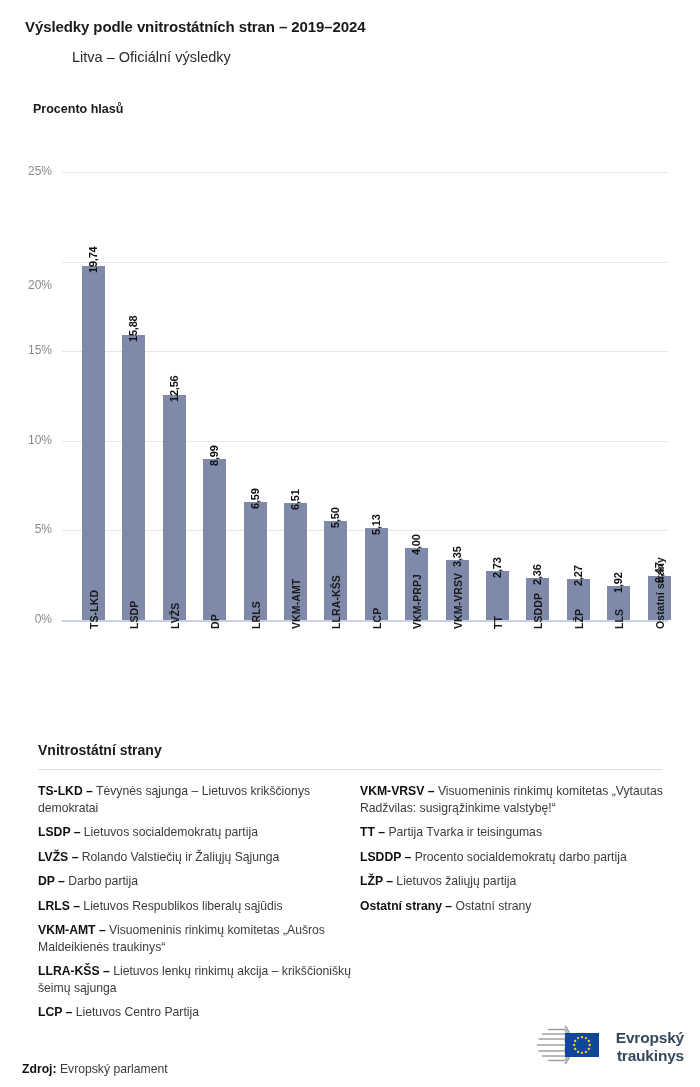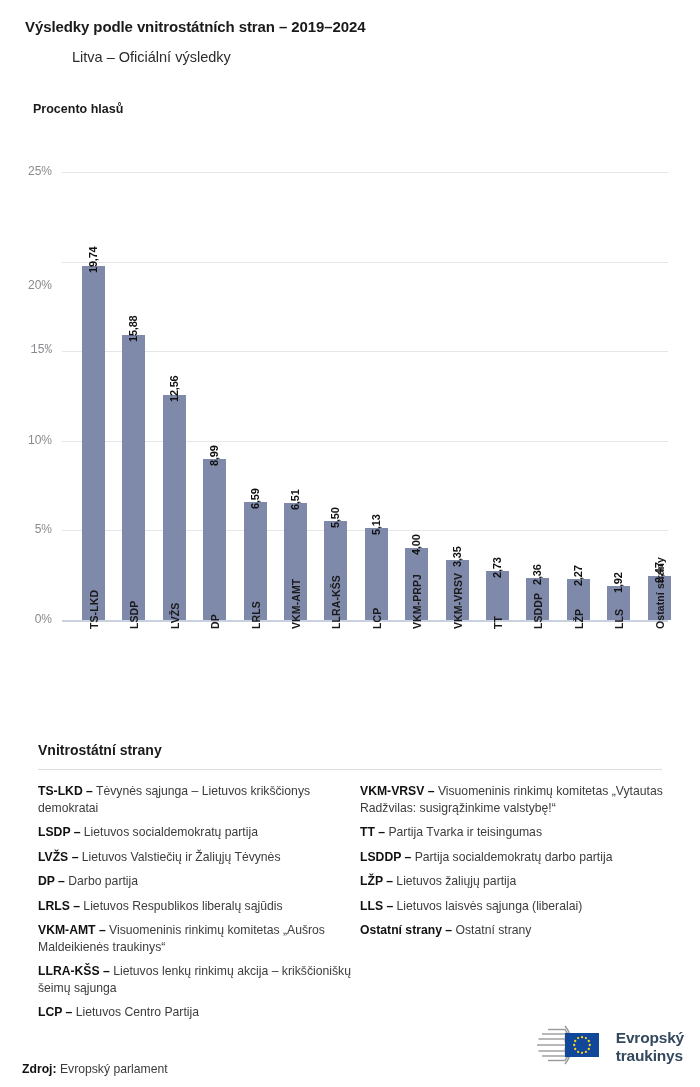--- a/index.html
+++ b/index.html
@@ -96,21 +96,21 @@
 
   
   #footer { position: absolute; left: 0; top: 1010px; width: 700px; height: 77px; }
   #source-line {
     position: absolute; left: 22px; top: 52px;
     font-size: 12.2px; color: #3c3c3c;
   }
   #source-label { font-weight: bold; color: #111111; }
   #ep-logo {
     position: absolute; right: 16px; top: 14px;
-    height: 46px; display: flex; align-items: center;
+    height: 46px; display: flex; align-items: center; text-align: right;
   }
   #ep-logo-text {
     margin-left: 9px;
     font-size: 15.5px; font-weight: bold; line-height: 18px;
     color: #34495e; letter-spacing: -0.2px;
   }
 </style>
 </head>
 <body>
 
@@ -126,21 +126,21 @@
       <div class="gridline" style="top: 530.4px;"></div>
       <div class="gridline" style="top: 440.8px;"></div>
       <div class="gridline" style="top: 351.2px;"></div>
       <div class="gridline" style="top: 261.6px;"></div>
       <div class="gridline" style="top: 172px;"></div>
     </div>
   <div id="yticks">
       <div class="ytick" style="top: 612px;">0%</div>
       <div class="ytick" style="top: 522.4px;">5%</div>
       <div class="ytick" style="top: 432.8px;">10%</div>
-      <div class="ytick" style="top: 343.2px; font-family: Liberation Mono, monospace;">15%</div>
+      <div class="ytick" style="top: 343.2px;">15%</div>
       <div class="ytick" style="top: 253.6px; margin-top: 24px;">20%</div>
       <div class="ytick" style="top: 164px;">25%</div>
     </div>
   <div id="bars">
       <div class="bar" title="TS-LKD 19,74" style="left: 82px; top: 266.259px; height: 353.741px; background: rgb(127, 138, 171);"></div>
       <div class="bar-value" style="left: 99px; top: 261.259px;">19,74</div>
       <div class="bar-cat" style="left: 88px; top: 629px;">TS-LKD</div>
       <div class="bar" title="LSDP 15,88" style="left: 122.4px; top: 335.43px; height: 284.57px; background: rgb(127, 138, 171);"></div>
       <div class="bar-value" style="left: 139.4px; top: 330.43px;">15,88</div>
       <div class="bar-cat" style="left: 128.4px; top: 629px;">LSDP</div>
@@ -185,33 +185,32 @@
       <div class="bar-cat" style="left: 653.6px; top: 629px;">Ostatní strany</div>
     </div>
 </div>
 
 <div id="legend">
   <div id="legend-heading">Vnitrostátní strany</div>
   <div id="legend-divider"></div>
   <div class="legend-col" id="legend-col-left">
       <div class="legend-entry"><span class="legend-abbr">TS-LKD –</span><span> Tėvynės sąjunga – Lietuvos krikščionys demokratai</span></div>
       <div class="legend-entry"><span class="legend-abbr">LSDP –</span><span> Lietuvos socialdemokratų partija</span></div>
-      <div class="legend-entry"><span class="legend-abbr">LVŽS –</span><span> Lietuvos Valstiečių ir Žaliųjų Tėvynės</span></div>
+      <div class="legend-entry"><span class="legend-abbr">LVŽS –</span><span> Rolando Valstiečių ir Žaliųjų Sąjunga</span></div>
       <div class="legend-entry"><span class="legend-abbr">DP –</span><span> Darbo partija</span></div>
       <div class="legend-entry"><span class="legend-abbr">LRLS –</span><span> Lietuvos Respublikos liberalų sąjūdis</span></div>
       <div class="legend-entry"><span class="legend-abbr">VKM-AMT –</span><span> Visuomeninis rinkimų komitetas „Aušros Maldeikienės traukinys“</span></div>
       <div class="legend-entry"><span class="legend-abbr">LLRA-KŠS –</span><span> Lietuvos lenkų rinkimų akcija – krikščioniškų šeimų sąjunga</span></div>
       <div class="legend-entry"><span class="legend-abbr">LCP –</span><span> Lietuvos Centro Partija</span></div>
     </div>
   <div class="legend-col" id="legend-col-right">
       <div class="legend-entry"><span class="legend-abbr">VKM-VRSV –</span><span> Visuomeninis rinkimų komitetas „Vytautas Radžvilas: susigrąžinkime valstybę!“</span></div>
       <div class="legend-entry"><span class="legend-abbr">TT –</span><span> Partija Tvarka ir teisingumas</span></div>
-      <div class="legend-entry"><span class="legend-abbr">LSDDP –</span><span> Partija socialdemokratų darbo partija</span></div>
+      <div class="legend-entry"><span class="legend-abbr">LSDDP –</span><span> Procento socialdemokratų darbo partija</span></div>
       <div class="legend-entry"><span class="legend-abbr">LŽP –</span><span> Lietuvos žaliųjų partija</span></div>
-      <div class="legend-entry"><span class="legend-abbr">LLS –</span><span> Lietuvos laisvės sąjunga (liberalai)</span></div>
       <div class="legend-entry"><span class="legend-abbr">Ostatní strany –</span><span> Ostatní strany</span></div>
     </div>
 </div>
 
 <div id="footer">
   <div id="source-line">
     <span id="source-label">Zdroj:</span>
     <span id="source-value">Evropský parlament</span>
   </div>
   <div id="ep-logo">

